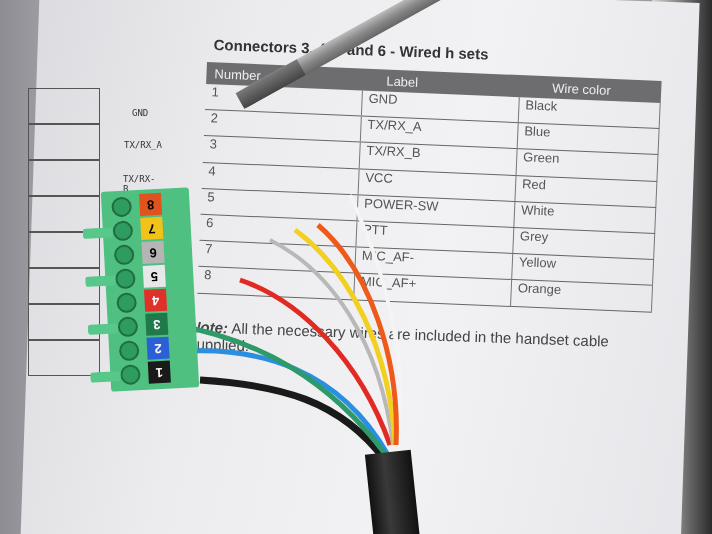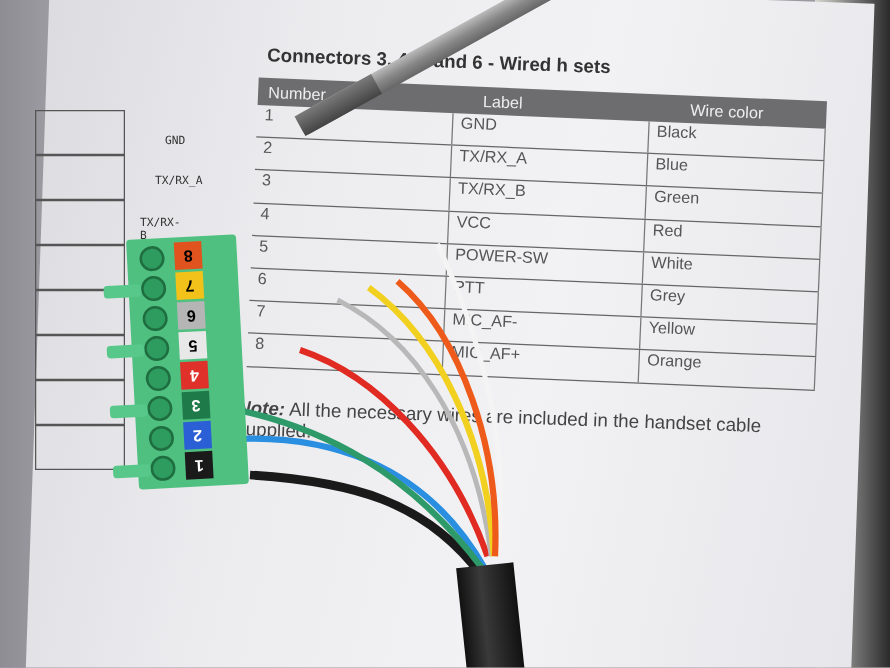--- a/index.html
+++ b/index.html
@@ -98,21 +98,21 @@
     <div class="diag-slot" style="top:0"></div>
     <div class="diag-slot" style="top:36px"></div>
     <div class="diag-slot" style="top:72px"></div>
     <div class="diag-slot" style="top:108px"></div>
     <div class="diag-slot" style="top:144px"></div>
     <div class="diag-slot" style="top:180px"></div>
     <div class="diag-slot" style="top:216px"></div>
     <div class="diag-slot" style="top:252px"></div>
     <div class="diag-label" style="left:104px;top:20px">GND</div>
     <div class="diag-label" style="left:96px;top:52px">TX/RX_A</div>
-    <div class="diag-label" style="left:84px;top:86px">TX/RX-B</div>
+    <div class="diag-label" style="left:95px;top:86px">TX/RX-B</div>
   </div>
 
   <div class="screwdriver">
       <div class="tip"></div>
     </div>
 
   <svg class="wires" width="712" height="534">
     <path d="M200 380 C 280 385, 340 400, 385 460" stroke="#1a1a1a" stroke-width="7" fill="none"></path>
     <path d="M175 352 C 260 345, 340 370, 388 455" stroke="#2a8fe0" stroke-width="5" fill="none"></path>
     <path d="M175 325 C 260 340, 330 380, 386 455" stroke="#2e9a6a" stroke-width="5" fill="none"></path>

